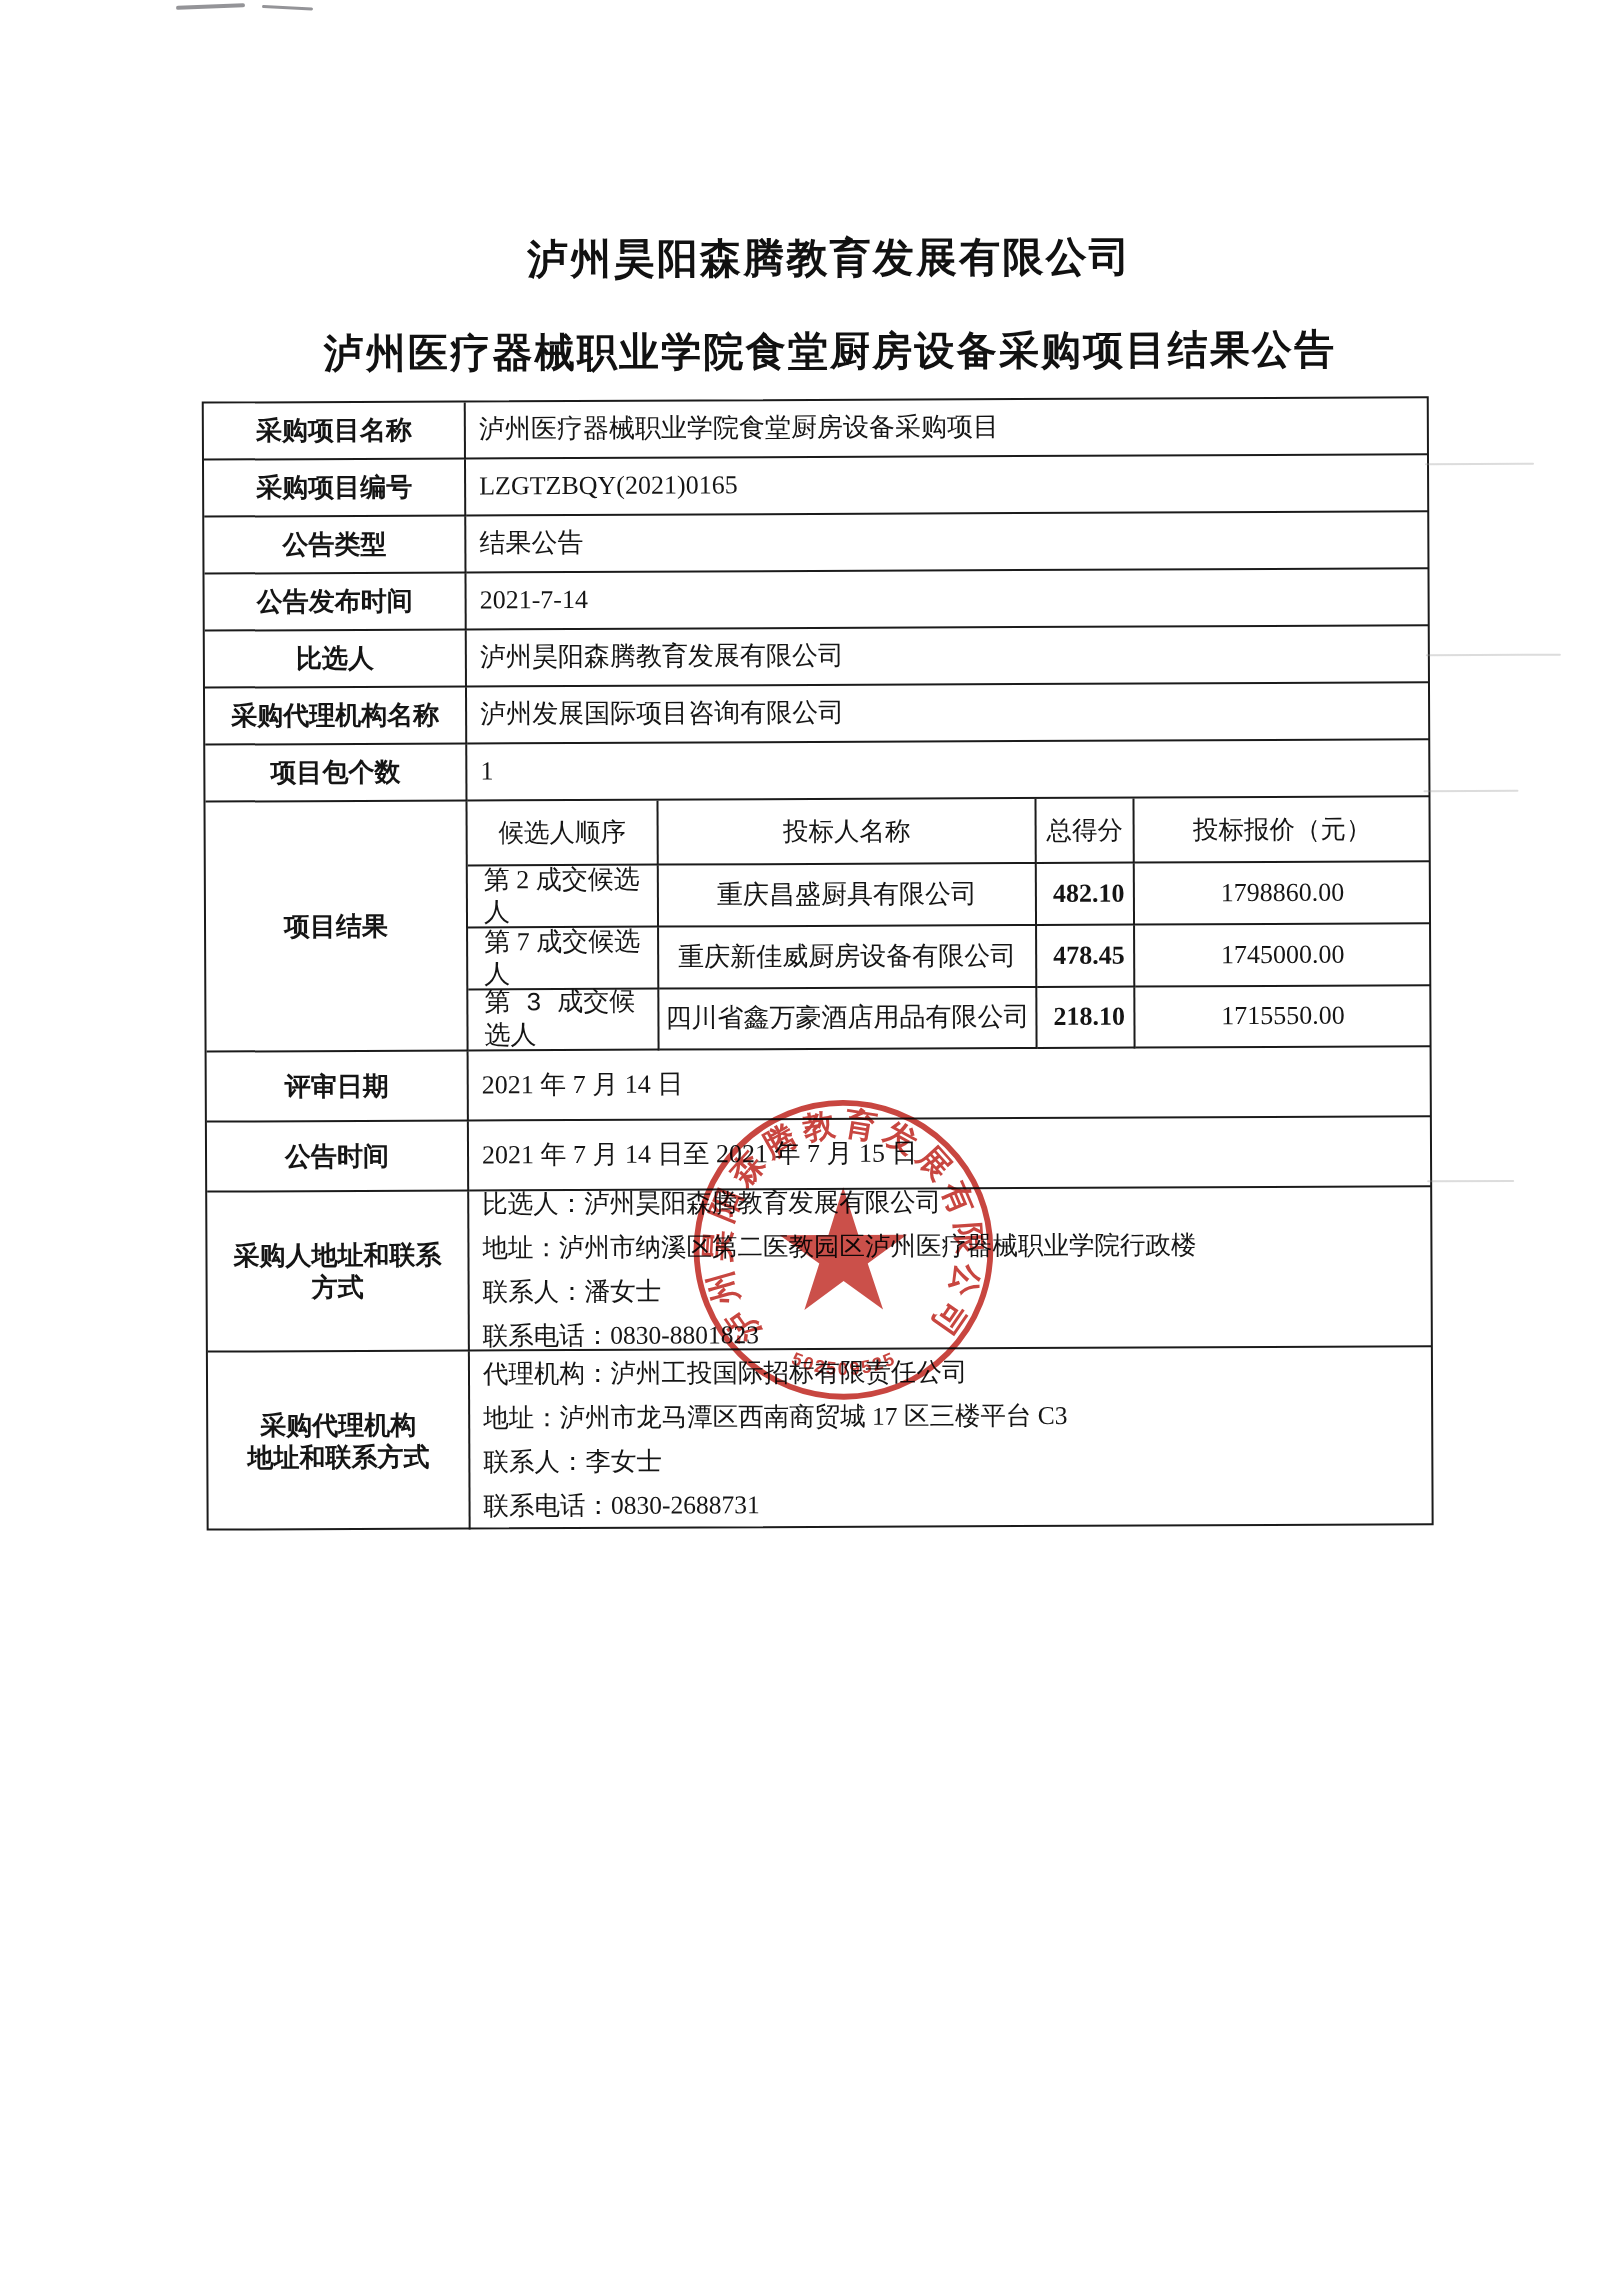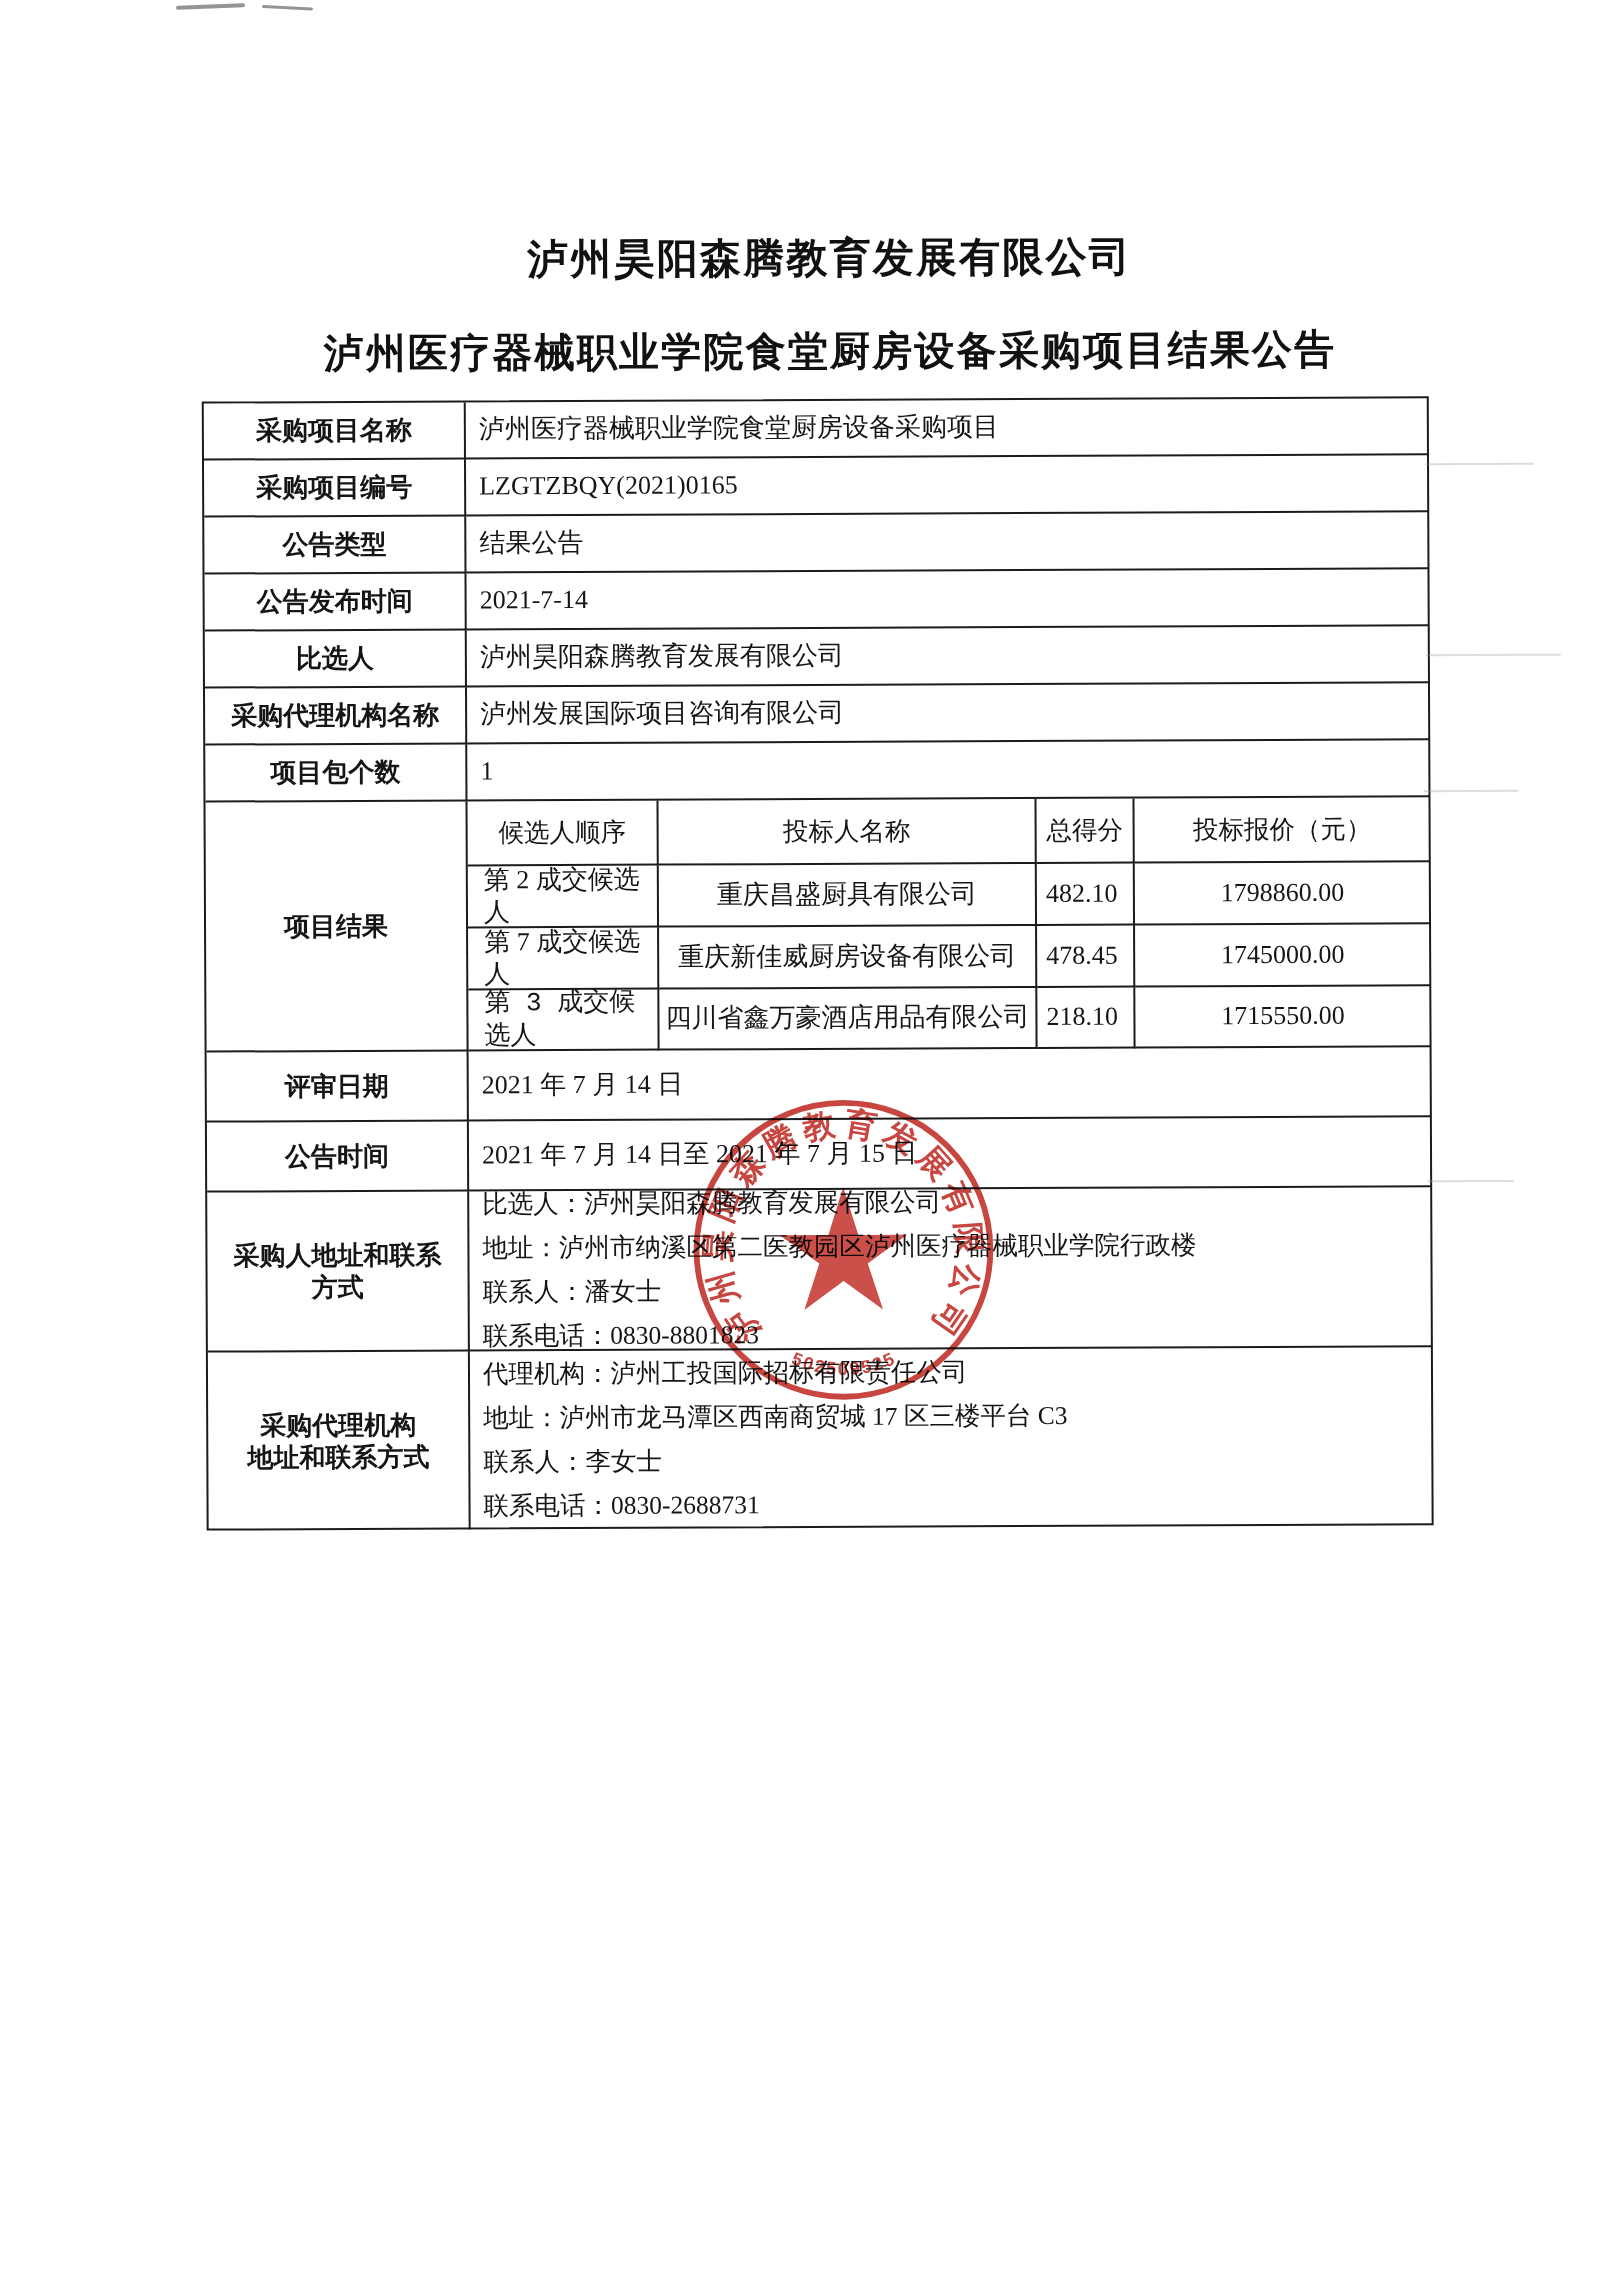--- a/index.html
+++ b/index.html
@@ -55,21 +55,21 @@
     justify-content:center;text-align:center;
     font-family:"Liberation Sans","DejaVu Sans",sans-serif;
     font-weight:bold;
     white-space:pre-line;
     padding:0 4.4px;
   }
   .value-cell{padding-left:13px;}
   .hdr-cell{justify-content:center;font-size:25.5px;}
   .order-cell{padding-left:16px;}
   .bidder-cell{justify-content:center;text-align:center;padding:0 2.9px;}
-  .score-cell{padding-left:9px;}
+  .score-cell{padding-left:16px;font-weight:bold;}
   .price-cell{justify-content:center;}
   .contact-cell{
     flex-direction:column;align-items:flex-start;justify-content:center;
     padding-left:13px;font-size:25.5px;
   }
   .contact-cell .ln{line-height:1.72;}
 
   
   .seal{
     position:absolute;left:682px;top:1090px;width:320px;height:320px;

